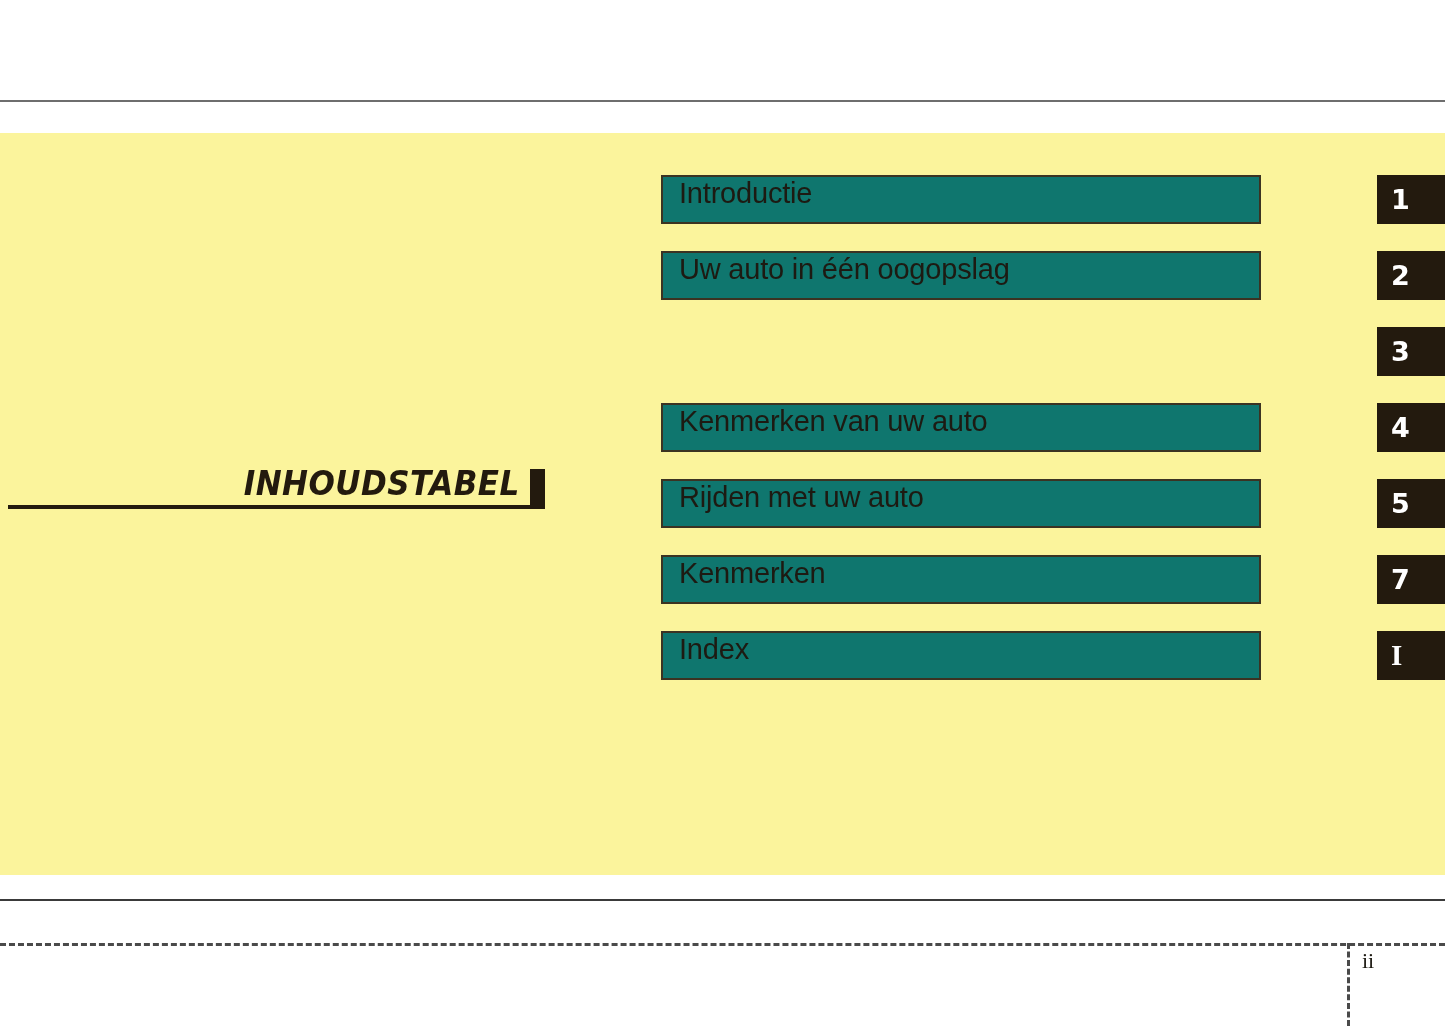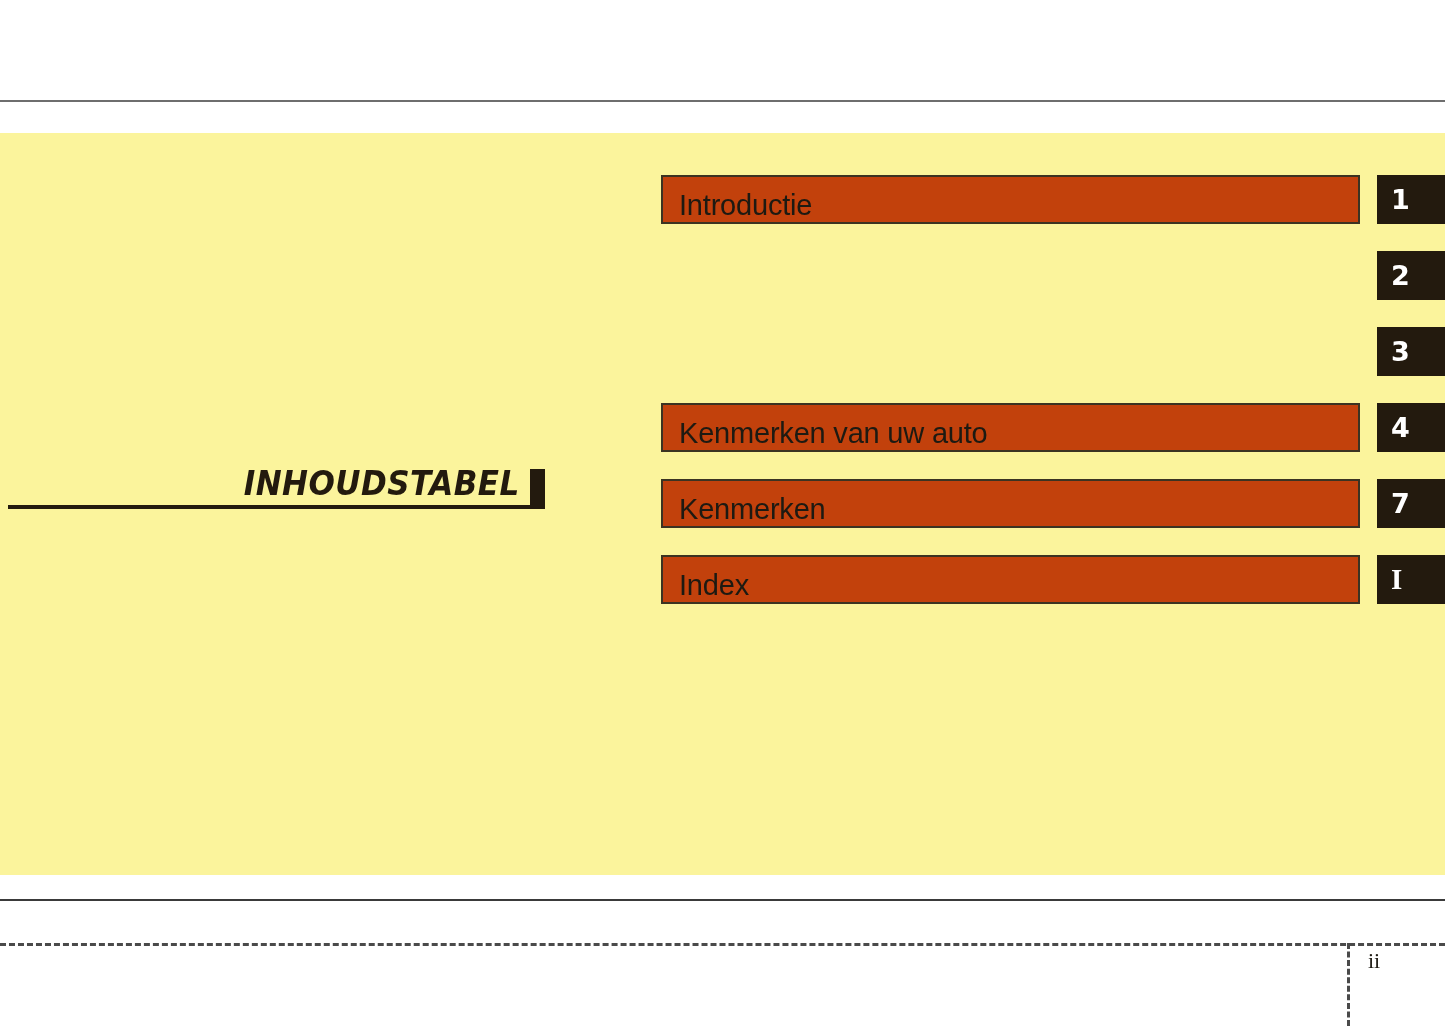--- a/index.html
+++ b/index.html
@@ -99,27 +99,27 @@
     position: relative;
     height: 49px;
     margin-bottom: 27px;
   }
   .chapter-row:last-child { margin-bottom: 12px; }
 
   .chapter-box {
     position: absolute;
     left: 0;
     top: 0;
-    width: 699px;
+    width: 600px;
     height: 49px;
     box-sizing: border-box;
     border: 2px solid #3b3322;
-    background: #c2410c;
+    background: #0f766e;
     display: flex;
-    align-items: flex-end;
+    align-items: flex-start;
   }
   .chapter-label {
     padding-left: 16px;
     font-family: "Liberation Sans", sans-serif;
     font-size: 29px;
     font-weight: 400;
     color: #1d1a12;
     white-space: nowrap;
     letter-spacing: -0.2px;
   }
@@ -166,21 +166,20 @@
     border-left: 3px dashed #4a4a4a;
   }
   .footer-page-number {
     position: absolute;
     left: 1362px;
     top: 950px;
     font-family: "Liberation Serif", serif;
     font-size: 22px;
     color: #1d1a12;
     line-height: 1;
-    margin-left: 6px;
   }
 </style>
 </head>
 <body>
 
 <div class="page">
 
   <div class="rule-top"></div>
 
   <div class="band"></div>
@@ -195,35 +194,46 @@
 
   <div class="chapter-row">
         <div class="chapter-box">
           <span class="chapter-label">Introductie</span>
         </div>
         <div class="chapter-tab">
           <span class="chapter-tab-number">1</span>
         </div>
       </div>
       <div class="chapter-row">
+        <div class="chapter-box">
+          <span class="chapter-label">Uw auto in één oogopslag</span>
+        </div>
         <div class="chapter-tab">
           <span class="chapter-tab-number">2</span>
         </div>
       </div>
       <div class="chapter-row">
         <div class="chapter-tab">
           <span class="chapter-tab-number">3</span>
         </div>
       </div>
       <div class="chapter-row">
         <div class="chapter-box">
           <span class="chapter-label">Kenmerken van uw auto</span>
         </div>
         <div class="chapter-tab">
           <span class="chapter-tab-number">4</span>
+        </div>
+      </div>
+      <div class="chapter-row">
+        <div class="chapter-box">
+          <span class="chapter-label">Rijden met uw auto</span>
+        </div>
+        <div class="chapter-tab">
+          <span class="chapter-tab-number">5</span>
         </div>
       </div>
       <div class="chapter-row">
         <div class="chapter-box">
           <span class="chapter-label">Kenmerken</span>
         </div>
         <div class="chapter-tab">
           <span class="chapter-tab-number">7</span>
         </div>
       </div>

